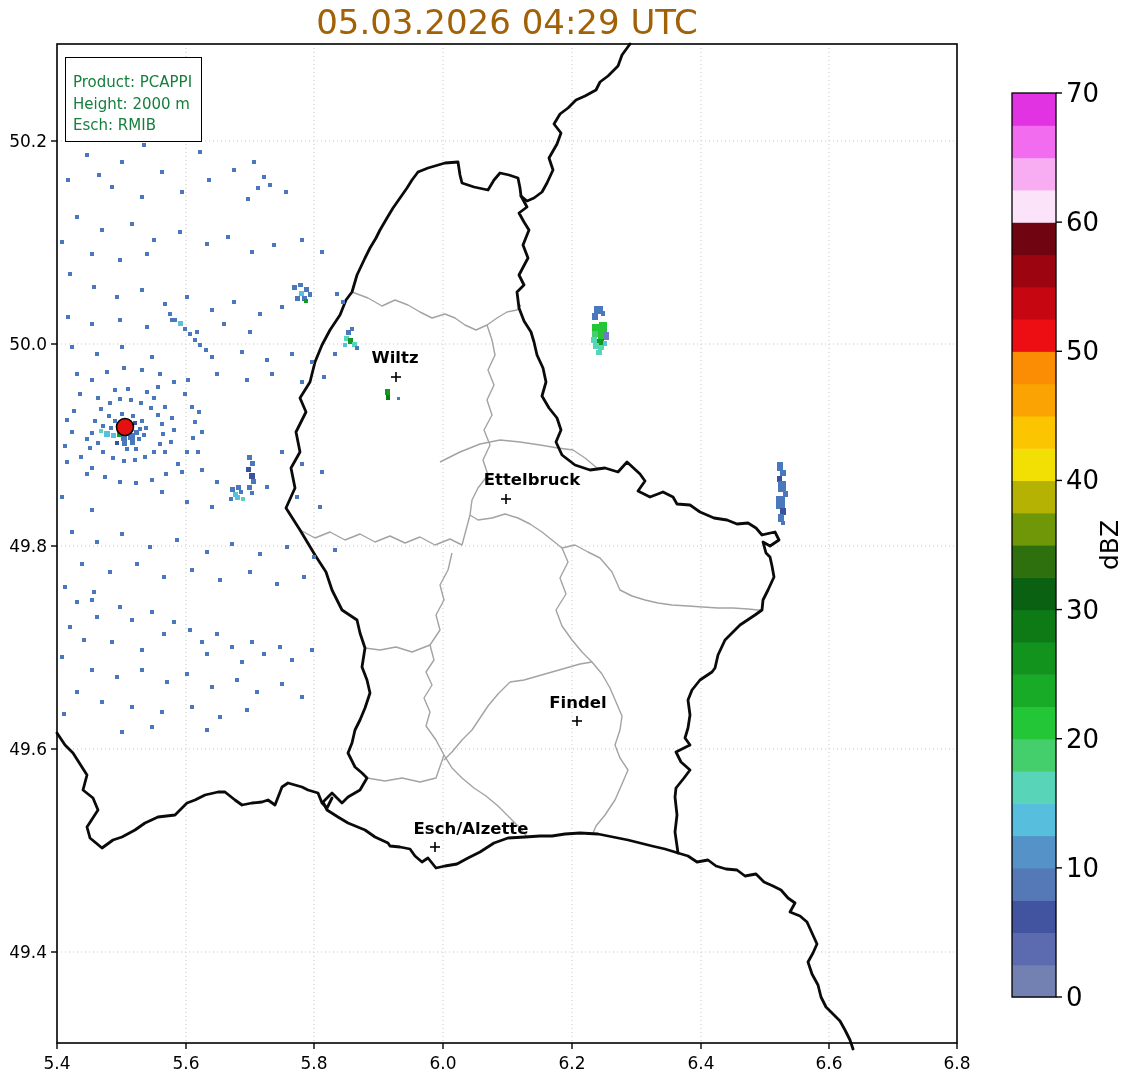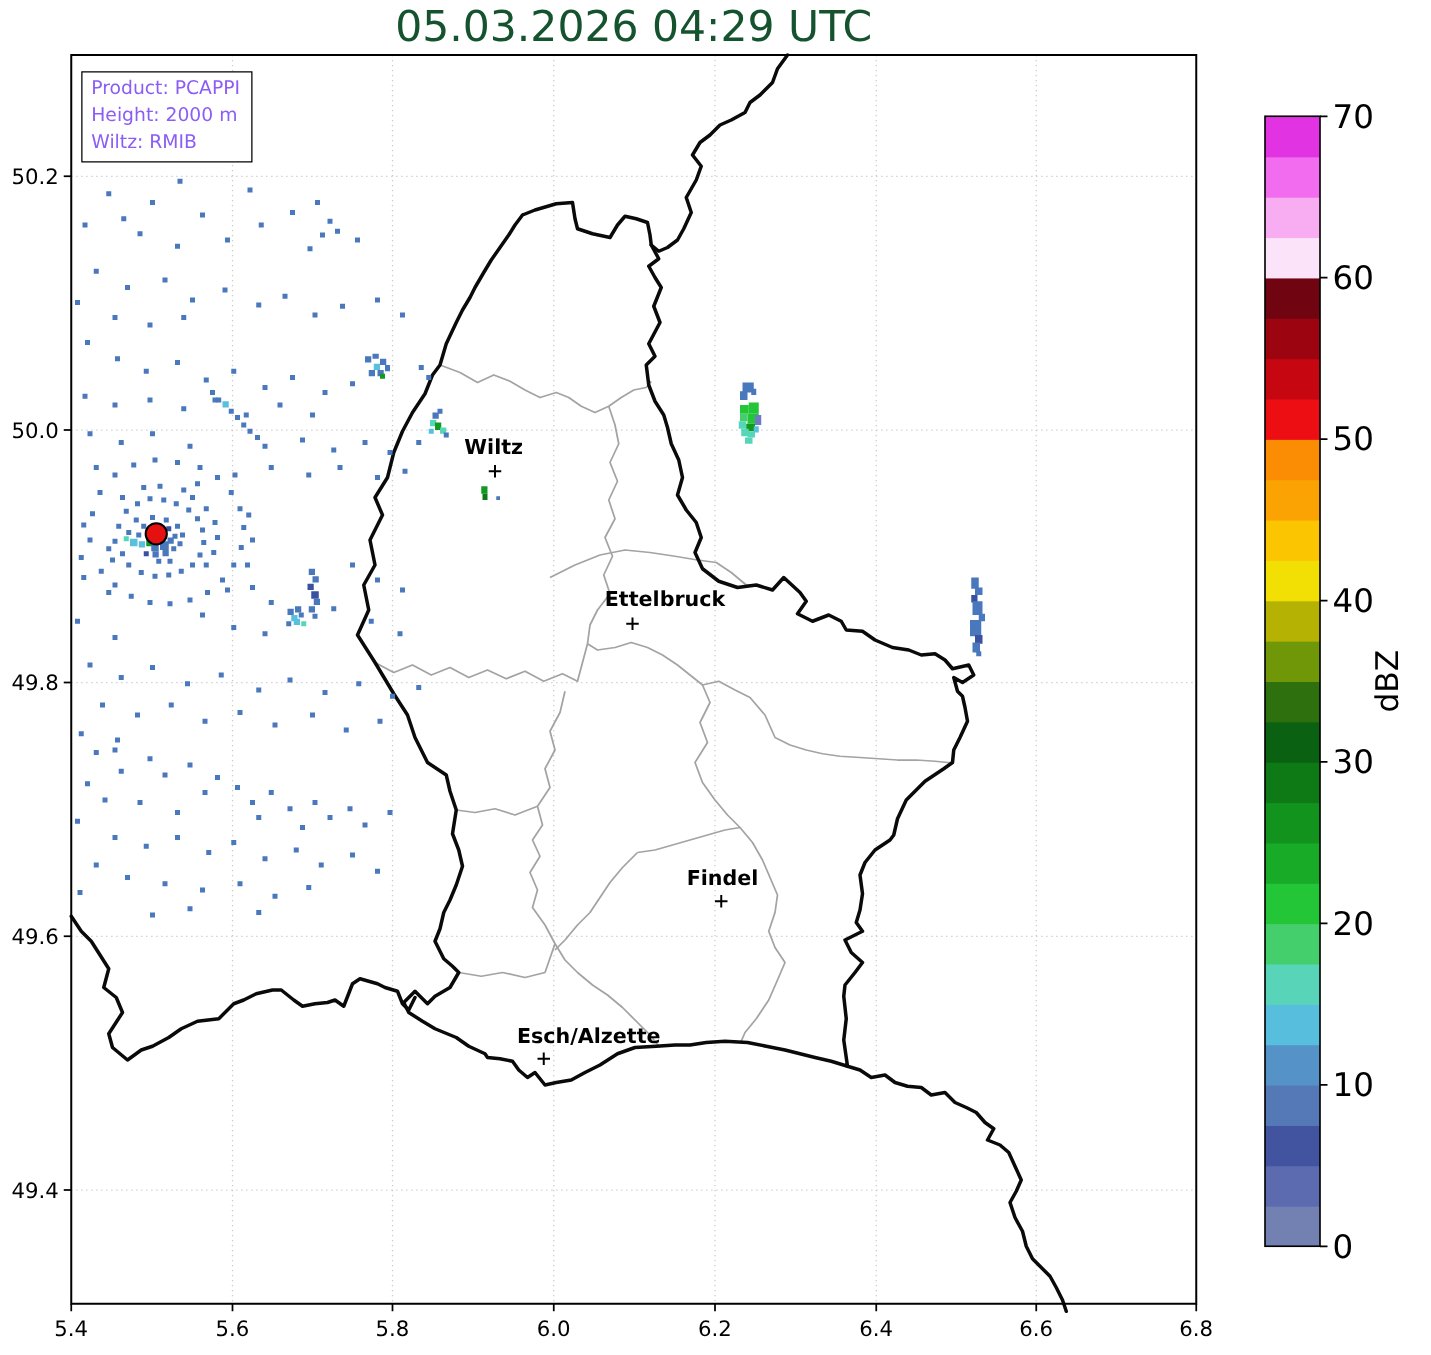--- a/index.html
+++ b/index.html
@@ -1,22 +1,22 @@
 <!DOCTYPE html>
 <html><head>
 <meta charset="utf-8">
 <style>
   html,body{margin:0;padding:0;background:#fff;}
   #fig{position:relative;width:1145px;height:1084px;background:#fff;overflow:hidden;
        font-family:"DejaVu Sans","Liberation Sans",sans-serif;}
   #fig svg{position:absolute;left:0;top:0;}
   #title{position:absolute;left:57px;top:2px;width:900px;text-align:center;
-         font-size:34px;color:#14532d;white-space:nowrap;}
+         font-size:34px;color:#a16207;white-space:nowrap;}
   #infobox{position:absolute;left:65px;top:57px;border:1.4px solid #000;background:#fff;
-           padding:2px 9px 4px 7px;font-size:15px;line-height:1.44;color:#8b5cf6;z-index:5;}
+           padding:14px 9px 4px 7px;font-size:15px;line-height:1.44;color:#15803d;z-index:5;}
 </style>
 </head>
 <body>
 
 <div id="fig">
   <svg id="plot" width="1145" height="1084" viewBox="0 0 1145 1084">
       <g stroke="#c9c9c9" stroke-width="1" stroke-dasharray="1 3" fill="none">
         <line x1="186" y1="44" x2="186" y2="1043"></line>
         <line x1="314" y1="44" x2="314" y2="1043"></line>
         <line x1="443" y1="44" x2="443" y2="1043"></line>
@@ -451,15 +451,15 @@
         <text x="1066" y="231.14285714285722" text-anchor="start" font-size="26px" fill="#000">60</text>
         <line x1="1056" y1="93" x2="1062" y2="93" stroke="#000" stroke-width="1.4"></line>
         <text x="1066" y="102" text-anchor="start" font-size="26px" fill="#000">70</text>
         <text x="1118" y="545" text-anchor="middle" font-size="25px" fill="#000" transform="rotate(-90 1118 545)">dBZ</text>
       </g>
     </svg>
   <div id="title">05.03.2026 04:29 UTC</div>
   <div id="infobox">
     <div>Product: PCAPPI</div>
     <div>Height: 2000 m</div>
-    <div>Wiltz: RMIB</div>
+    <div>Esch: RMIB</div>
   </div>
 </div>
 
 </body></html>

